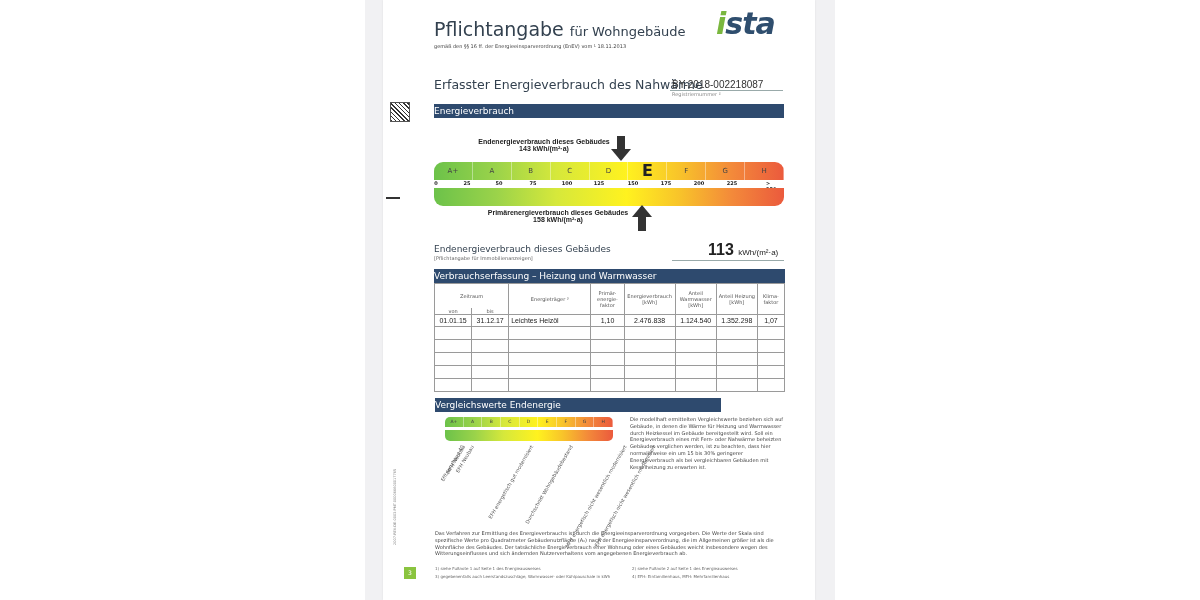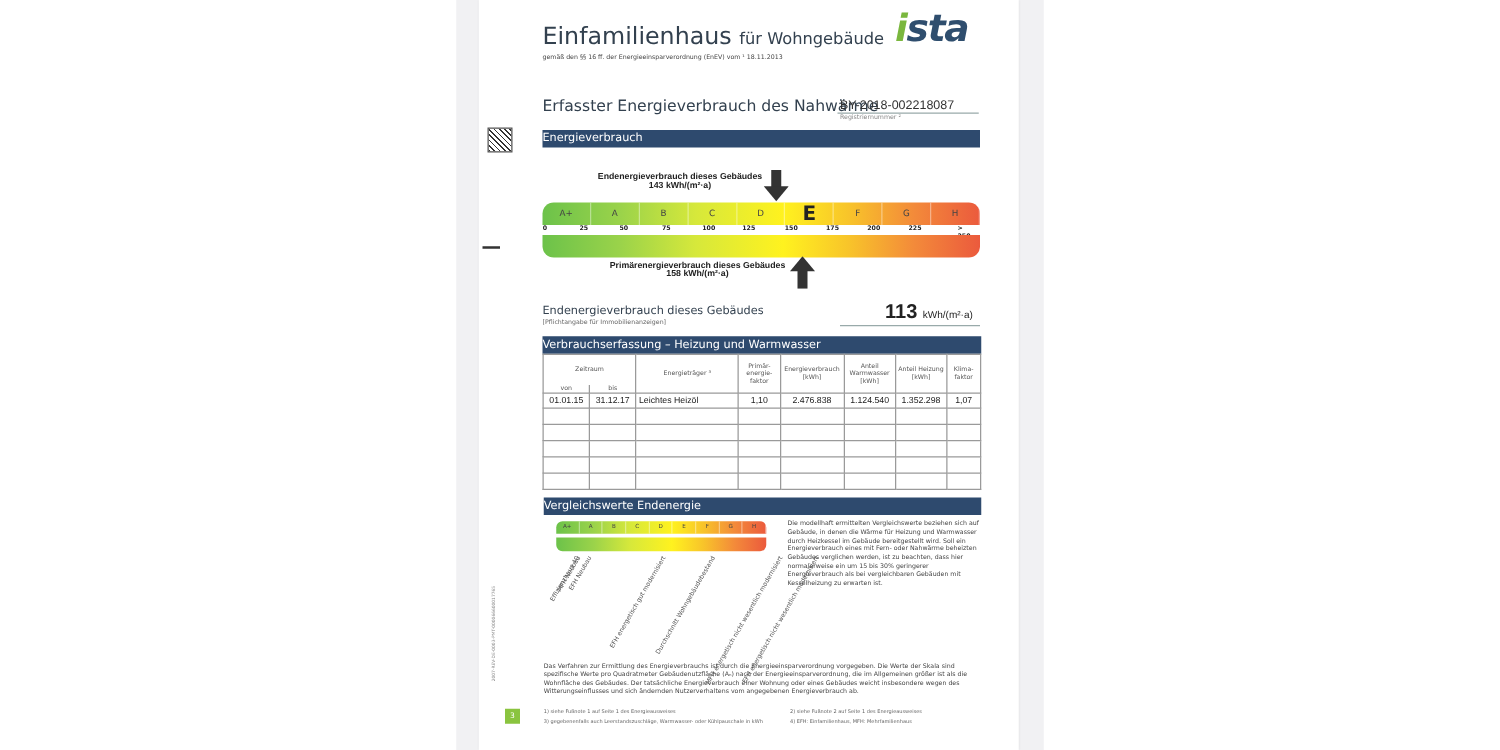--- a/index.html
+++ b/index.html
@@ -52,21 +52,21 @@
   .vert{left:10px;top:470px;font-size:3.5px;color:#888;transform:rotate(-90deg);transform-origin:left top;white-space:nowrap;}
 </style>
 </head>
 <body>
 
 <div class="viewer-bg"></div>
 
 <div class="page">
 
   <div class="abs title">
-    <span class="big">Einfamilienhaus</span>
+    <span class="big">Pflichtangabe</span>
     <span class="small">für Wohngebäude</span>
   </div>
   <div class="abs subtitle">gemäß den §§ 16 ff. der Energieeinsparverordnung (EnEV) vom ¹ 18.11.2013</div>
   <div class="abs logo"><span class="i">i</span>sta</div>
 
   <div class="abs h2">Erfasster Energieverbrauch des Nahwärme</div>
   <div class="abs regnr">BY-2018-002218087</div>
   <div class="abs regline"></div>
   <div class="abs reglabel">Registriernummer ²</div>
 
@@ -213,21 +213,21 @@
           <td></td>
           <td></td>
           <td></td>
           <td></td>
           <td></td>
           <td></td>
         </tr>
   </tbody>
     </table>
 
-  <div class="abs bar" style="left:52px;top:398px;width:350px;height:14px;">
+  <div class="abs bar" style="left:52px;top:398px;width:286px;height:14px;">
     <span>Vergleichswerte Endenergie</span>
   </div>
   <div class="abs cmp-scale">
     <span>A+</span>
     <span>A</span>
     <span>B</span>
     <span>C</span>
     <span>D</span>
     <span>E</span>
     <span>F</span>

